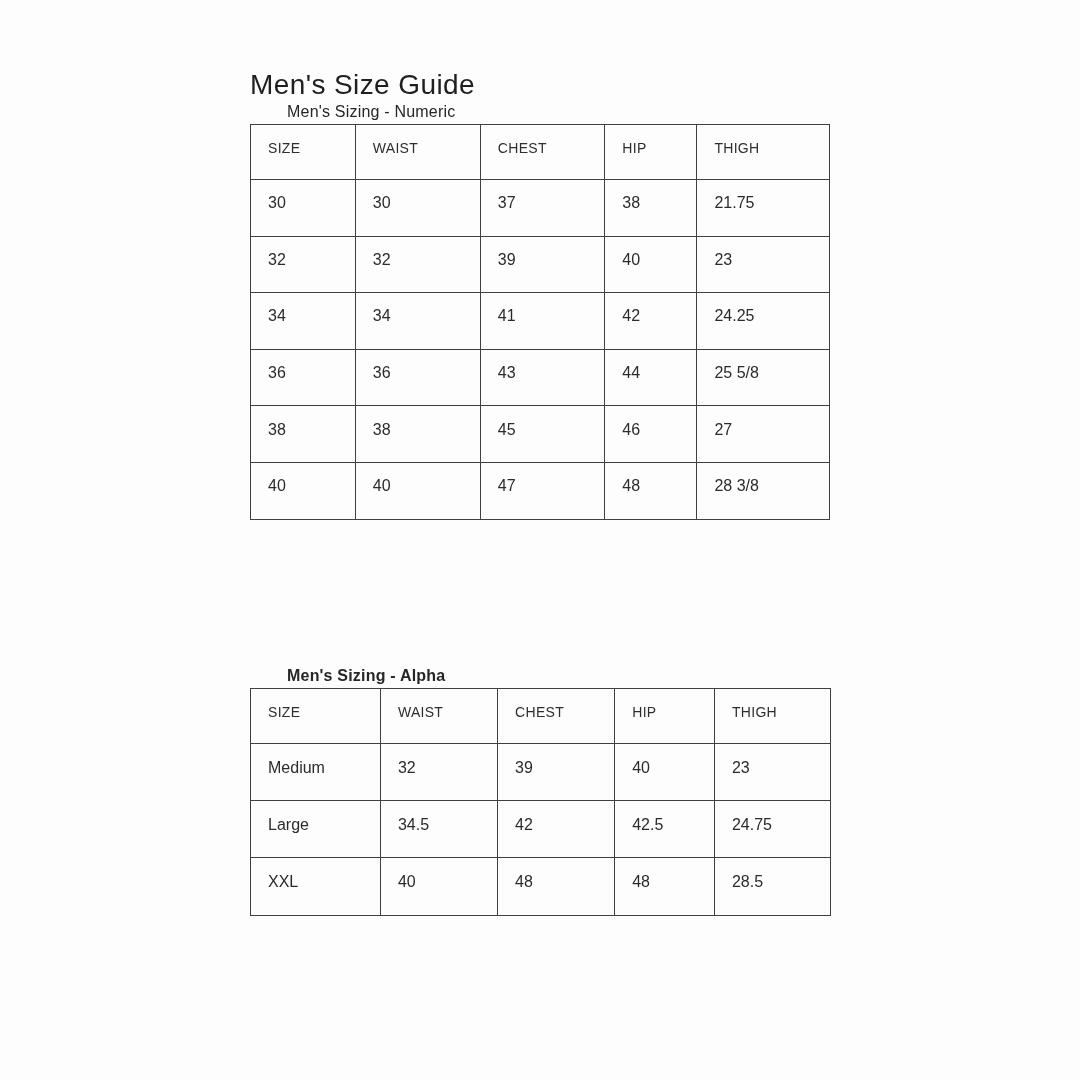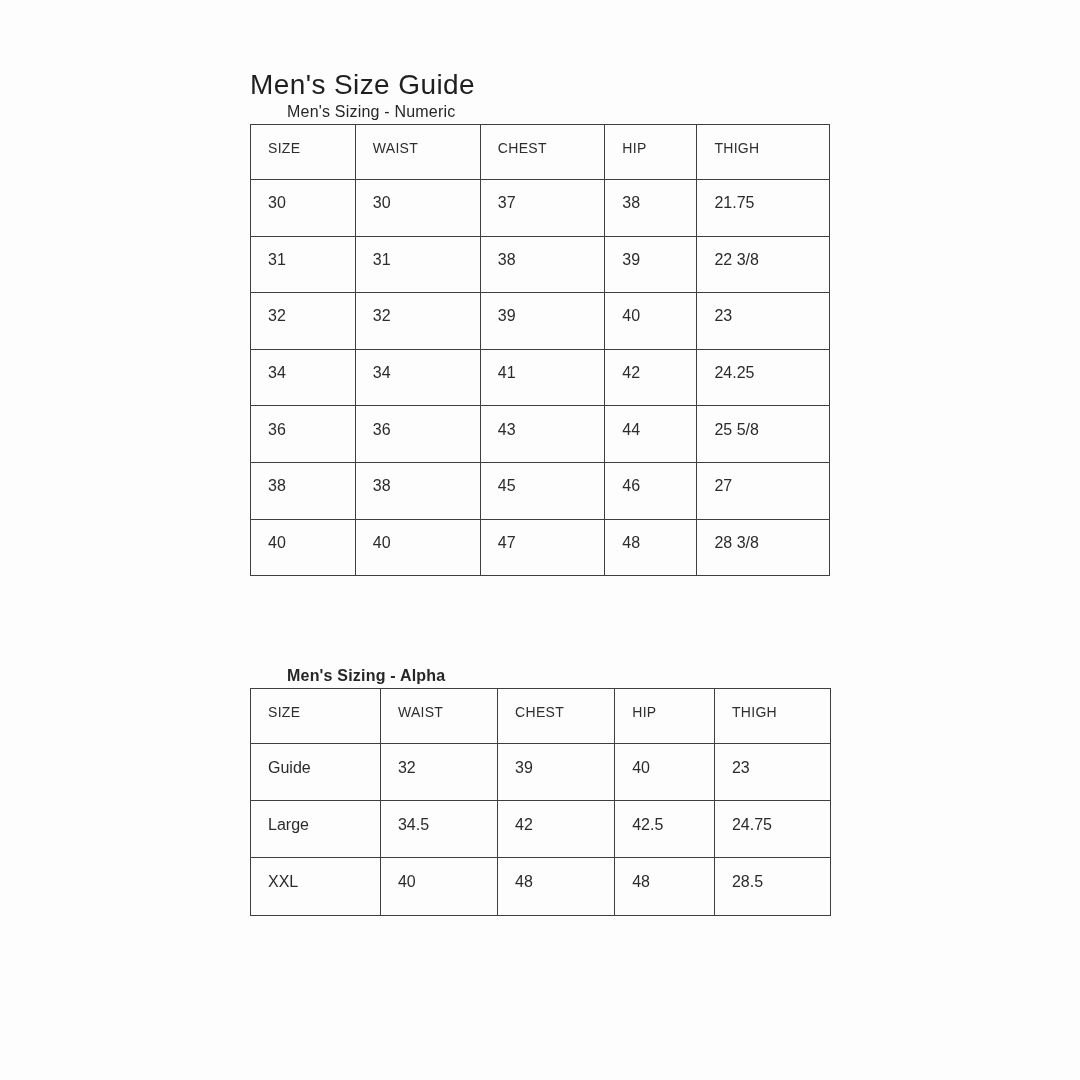--- a/index.html
+++ b/index.html
@@ -111,27 +111,20 @@
       </thead>
       <tbody>
         <tr>
           <td>30</td>
           <td>30</td>
           <td>37</td>
           <td>38</td>
           <td>21.75</td>
         </tr>
         <tr>
-          <td>31</td>
-          <td>31</td>
-          <td>38</td>
-          <td>39</td>
-          <td>22 3/8</td>
-        </tr>
-        <tr>
           <td>32</td>
           <td>32</td>
           <td>39</td>
           <td>40</td>
           <td>23</td>
         </tr>
         <tr>
           <td>34</td>
           <td>34</td>
           <td>41</td>
@@ -176,21 +169,21 @@
         <tr>
           <th>SIZE</th>
           <th>WAIST</th>
           <th>CHEST</th>
           <th>HIP</th>
           <th>THIGH</th>
         </tr>
       </thead>
       <tbody>
         <tr>
-          <td>Guide</td>
+          <td>Medium</td>
           <td>32</td>
           <td>39</td>
           <td>40</td>
           <td>23</td>
         </tr>
         <tr>
           <td>Large</td>
           <td>34.5</td>
           <td>42</td>
           <td>42.5</td>

